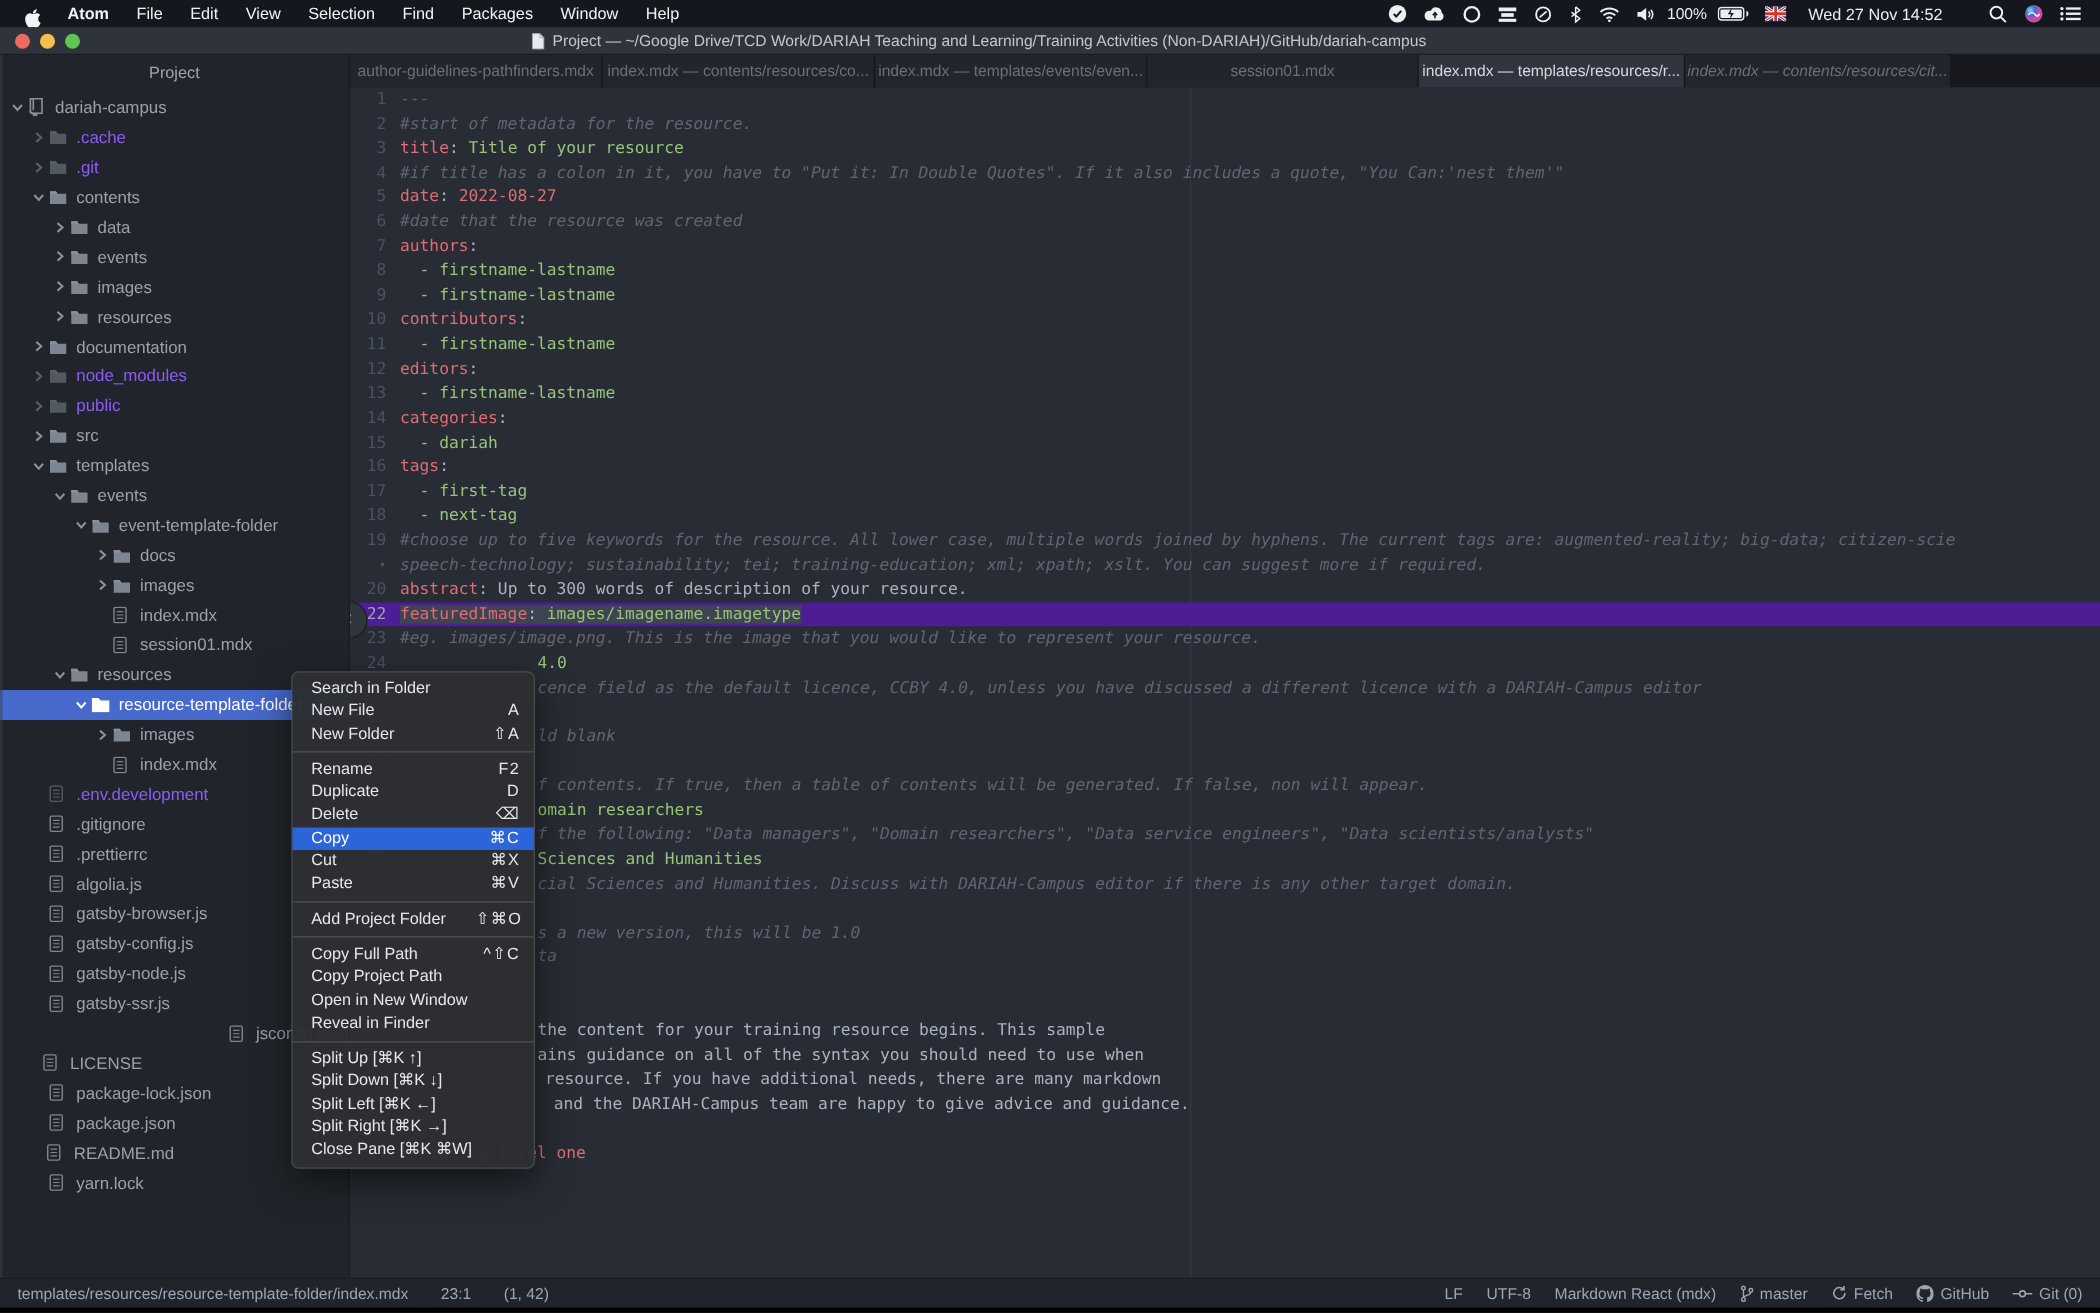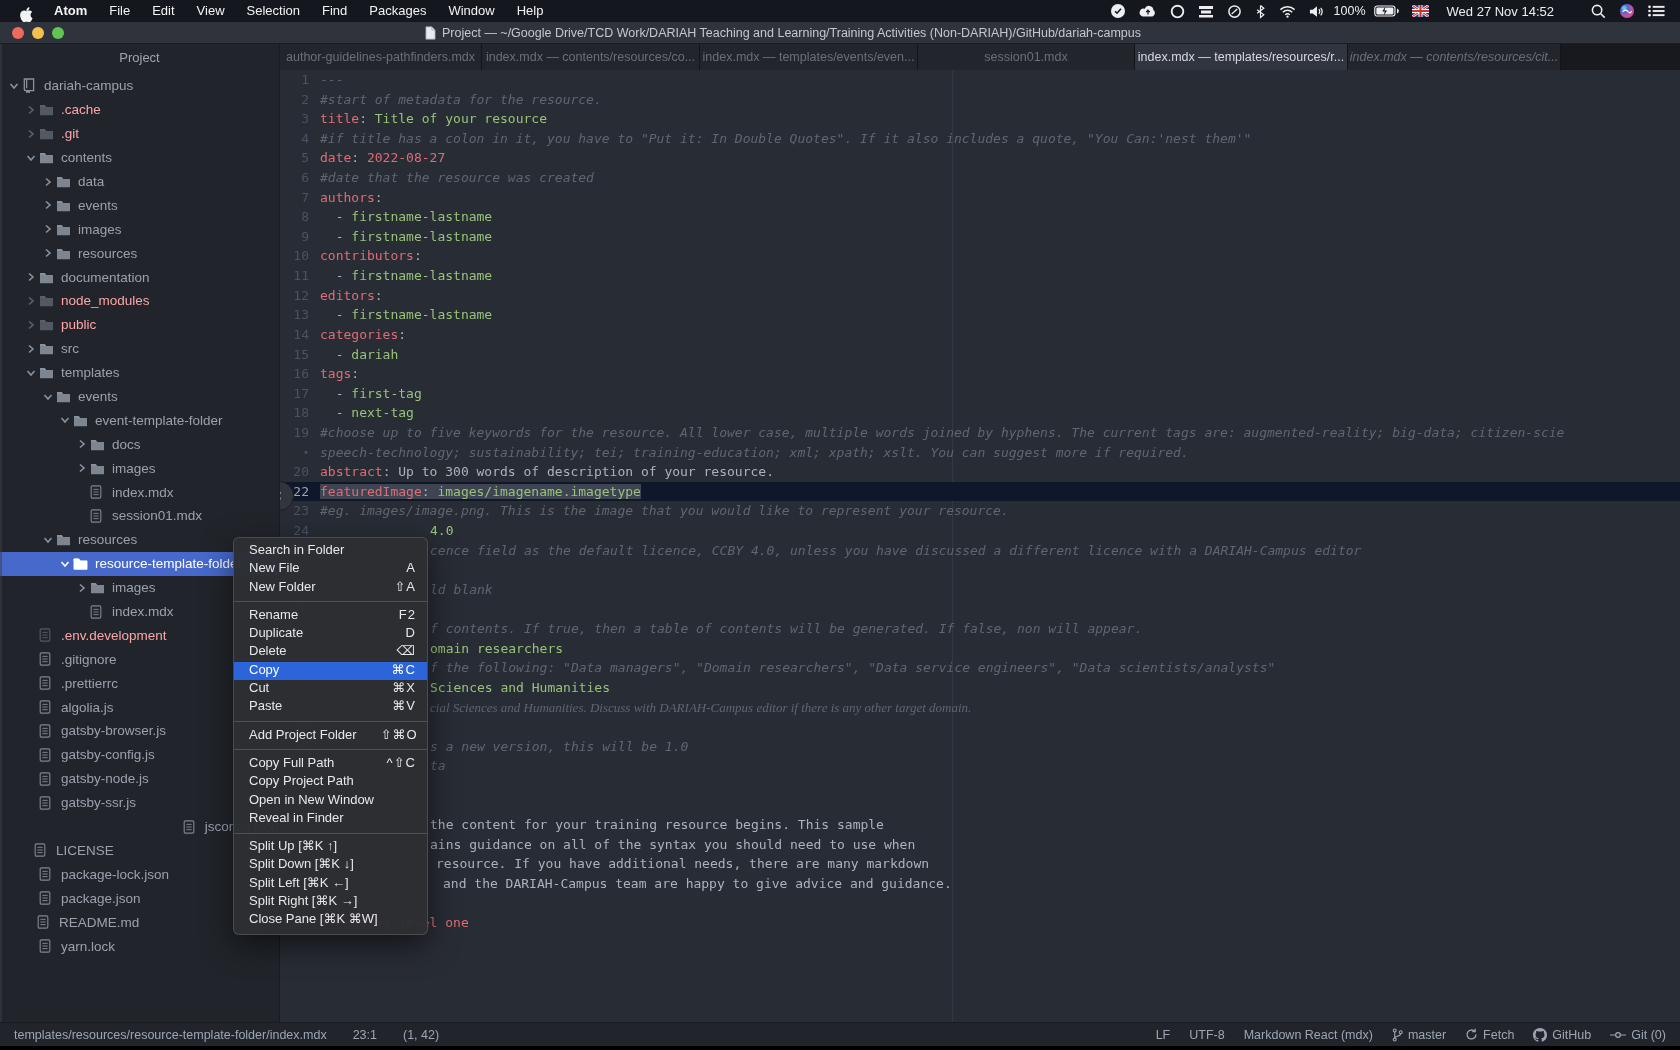--- a/index.html
+++ b/index.html
@@ -30,42 +30,42 @@
 
   
   .main { flex:1; display:flex; min-height:0; }
 
   
   .tree { width:280px; flex:none; background:#21252b; border-right:1px solid #181b20; display:flex; flex-direction:column; position:relative; }
   .tree:before { content:""; position:absolute; left:0; top:0; bottom:0; width:2px; background:#3a3f4a; opacity:.5; }
   .tree-header { height:26px; flex:none; display:flex; align-items:center; justify-content:center; color:#9da5b4; font-size:13px; }
   .tree-items { flex:1; overflow:hidden; padding-top:4px; }
   .tree-row { height:23.9px; display:flex; align-items:center; color:#9aa1ad; font-size:13.5px; white-space:nowrap; cursor:default; }
-  .tree-row.dim { color:#fca5a5; }
+  .tree-row.dim { color:#8b5cf6; }
   .tree-row.dim svg { opacity:.55; }
   .tree-row.sel { background:#4669cb; color:#ffffff; }
   .tree-row.sel svg path, .tree-row.sel svg rect { fill:#fff; stroke:#fff; }
   .tree-row.sel svg .st { fill:none; }
   .tree-row .chev { width:16px; flex:none; display:flex; justify-content:center; }
   .tree-row .spc { width:16px; flex:none; }
   .tree-row .ticon { width:22px; flex:none; display:flex; align-items:center; }
 
   
   .rightcol { flex:1; display:flex; flex-direction:column; min-width:0; }
   .tabbar { height:26px; flex:none; background:#17191f; display:flex; }
   .tab { height:26px; background:#22252c; border-right:1px solid #121419; color:#696f7b; font-size:12.5px; display:flex; align-items:center; justify-content:center; overflow:hidden; white-space:nowrap; flex:none; }
   .tab.active { background:#31353f; color:#d6d9de; }
   .tab.preview { font-style:italic; }
 
   
   .editor { flex:1; position:relative; background:#282c34; overflow:hidden; font-family:"DejaVu Sans Mono", monospace; font-size:13px; }
   .wrap-guide { position:absolute; left:672px; top:0; bottom:0; width:1px; background:#333842; }
   .lines { position:absolute; left:0; top:0; right:0; }
   .line { height:19.62px; position:relative; white-space:pre; }
-  .line.cur { background:#0f172a; }
+  .line.cur { background:#4c1d95; }
   .gut { position:absolute; left:0; top:0; width:40px; height:19.62px; text-align:right; padding-right:11px; color:#4b5263; line-height:19.62px; }
   .line.cur .gut { color:#9da5b4; }
   .gut.wrapdot { font-size:10px; }
   .code { position:absolute; left:40px; top:0; line-height:19.62px; white-space:pre; }
   .tok-c { color:#5f6672; font-style:italic; }
   .tok-d { color:#5c6370; }
   .tok-k { color:#e06c75; }
   .tok-g { color:#98c379; }
   .tok-p { color:#abb2bf; }
   .selspan { background:#3e4451; }
@@ -722,21 +722,21 @@
             <div class="line"><span class="gut">23</span><span class="code"><span class="tok-c">#eg. images/image.png. This is the image that you would like to represent your resource.</span></span></div>
             <div class="line"><span class="gut">24</span><span class="code" style="margin-left: 110px;"><span class="tok-g">4.0</span></span></div>
             <div class="line"><span class="gut">25</span><span class="code" style="margin-left: 110px;"><span class="tok-c">cence field as the default licence, CCBY 4.0, unless you have discussed a different licence with a DARIAH-Campus editor</span></span></div>
             <div class="line"><span class="gut">26</span><span class="code"></span></div>
             <div class="line"><span class="gut">27</span><span class="code" style="margin-left: 110px;"><span class="tok-c">ld blank</span></span></div>
             <div class="line"><span class="gut">28</span><span class="code"></span></div>
             <div class="line"><span class="gut">29</span><span class="code" style="margin-left: 110px;"><span class="tok-c">f contents. If true, then a table of contents will be generated. If false, non will appear.</span></span></div>
             <div class="line"><span class="gut">30</span><span class="code" style="margin-left: 110px;"><span class="tok-g">omain researchers</span></span></div>
             <div class="line"><span class="gut">31</span><span class="code" style="margin-left: 110px;"><span class="tok-c">f the following: "Data managers", "Domain researchers", "Data service engineers", "Data scientists/analysts"</span></span></div>
             <div class="line"><span class="gut">32</span><span class="code" style="margin-left: 110px;"><span class="tok-g">Sciences and Humanities</span></span></div>
-            <div class="line"><span class="gut">33</span><span class="code" style="margin-left: 110px; font-family: Liberation Serif, serif;"><span class="tok-c">cial Sciences and Humanities. Discuss with DARIAH-Campus editor if there is any other target domain.</span></span></div>
+            <div class="line"><span class="gut">33</span><span class="code" style="margin-left: 110px;"><span class="tok-c">cial Sciences and Humanities. Discuss with DARIAH-Campus editor if there is any other target domain.</span></span></div>
             <div class="line"><span class="gut">34</span><span class="code"></span></div>
             <div class="line"><span class="gut">35</span><span class="code" style="margin-left: 110px;"><span class="tok-c">s a new version, this will be 1.0</span></span></div>
             <div class="line"><span class="gut">36</span><span class="code" style="margin-left: 110px;"><span class="tok-c">ta</span></span></div>
             <div class="line"><span class="gut">37</span><span class="code"></span></div>
             <div class="line"><span class="gut">38</span><span class="code"></span></div>
             <div class="line"><span class="gut">39</span><span class="code" style="margin-left: 110px;"><span class="tok-p">the content for your training resource begins. This sample</span></span></div>
             <div class="line"><span class="gut">40</span><span class="code" style="margin-left: 110px;"><span class="tok-p">ains guidance on all of the syntax you should need to use when</span></span></div>
             <div class="line"><span class="gut">41</span><span class="code" style="margin-left: 116px;"><span class="tok-p">resource. If you have additional needs, there are many markdown</span></span></div>
             <div class="line"><span class="gut">42</span><span class="code" style="margin-left: 123px;"><span class="tok-p">and the DARIAH-Campus team are happy to give advice and guidance.</span></span></div>
             <div class="line"><span class="gut">43</span><span class="code"></span></div>

